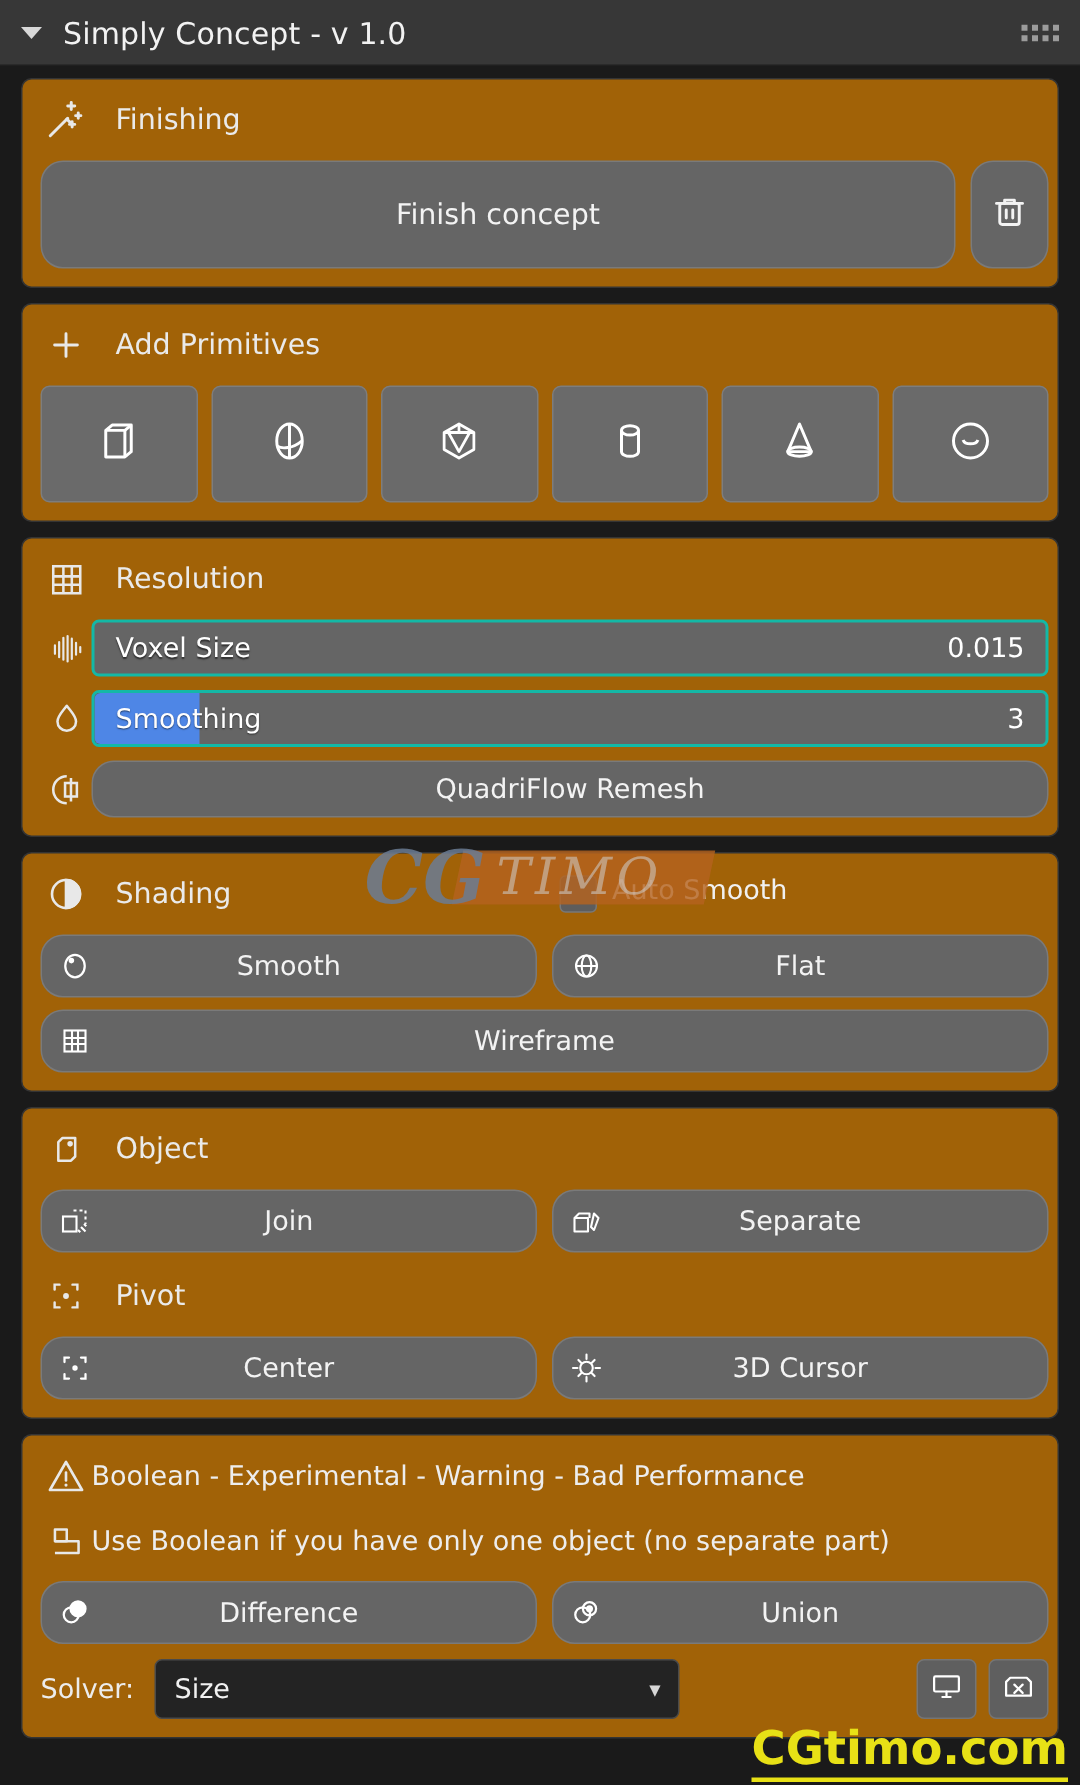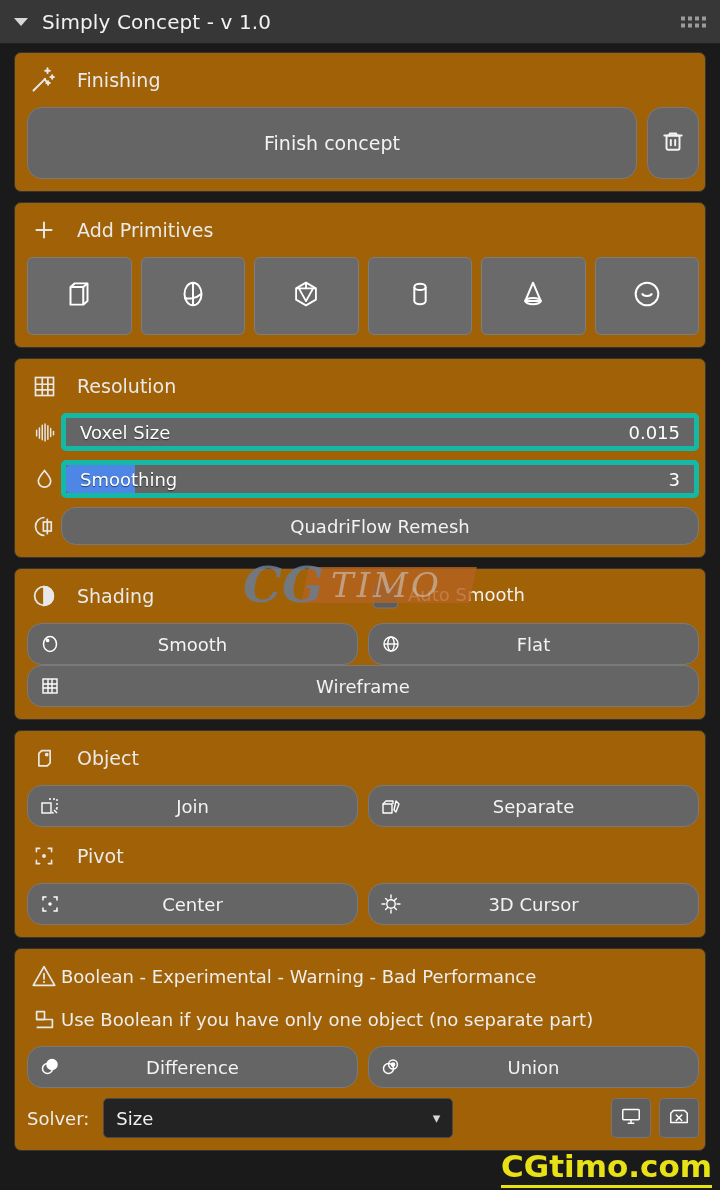--- a/index.html
+++ b/index.html
@@ -136,21 +136,21 @@
     justify-content: center;
     color: #fff;
     cursor: pointer;
   }
 
   
   .field {
     flex: 1 1 auto;
     height: 38px;
     background: #656565;
-    border: 5px solid #14b8a6;
+    border: 2px solid #14b8a6;
     border-radius: 5px;
     display: flex;
     align-items: center;
     justify-content: space-between;
     padding: 0 14px;
     font-size: 18px;
     color: #fff;
     position: relative;
     overflow: hidden;
     cursor: ew-resize;
@@ -462,21 +462,21 @@
           <svg width="24" height="24" viewBox="0 0 24 24" fill="none" stroke="currentColor" stroke-width="1.4">
             <circle cx="12" cy="12" r="7"></circle>
               <ellipse cx="12" cy="12" rx="3.2" ry="7"></ellipse>
               <path d="M5 12h14"></path>
           </svg>
         </span>
         <span>Flat</span>
       </div>
     </div>
 
-    <div class="btn-row" style="margin-top:0">
+    <div class="btn-row" style="margin-top:8px">
       <div class="btn">
         <span class="btn-ico">
           <svg width="24" height="24" viewBox="0 0 24 24" fill="none" stroke="currentColor" stroke-width="1.4">
             <rect x="5" y="5" width="14" height="14"></rect>
               <path d="M5 10h14M5 14h14M10 5v14M14 5v14"></path>
           </svg>
         </span>
         <span>Wireframe</span>
       </div>
     </div>

